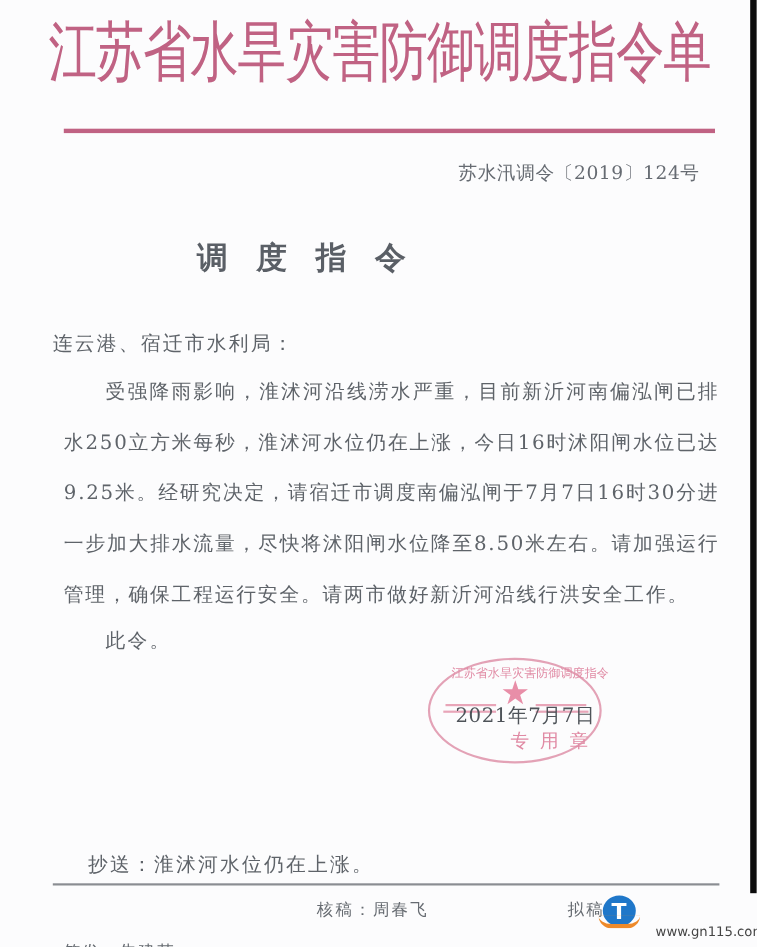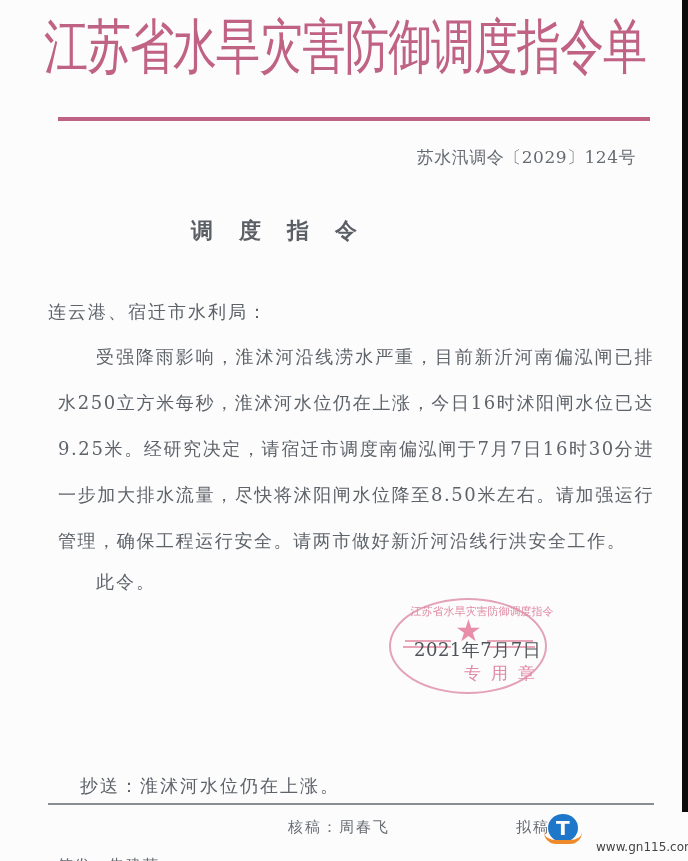--- a/index.html
+++ b/index.html
@@ -13,21 +13,21 @@
     position: absolute; left: 40px; top: 8px; width: 610px;
     font-family: "DejaVu Serif", "Liberation Serif", serif;
     font-size: 44px; letter-spacing: -1px; color: #c06283;
     text-align: center; white-space: nowrap; transform: scaleY(1.35); transform-origin: top center;
     font-weight: normal;
   }
   .title-rule { position: absolute; left: 58px; top: 117px; width: 592px; height: 4px; background: #c06283; }
   .doc-number { position: absolute; right: 52px; top: 146px; font-size: 17px; color: #666b72; letter-spacing: 0.5px; }
   .heading {
     position: absolute; left: 0; width: 548px; top: 216px; text-align: center;
-    font-size: 22px; font-weight: bold; color: #5a5f66; letter-spacing: 26px; text-indent: 26px;
+    font-size: 28px; font-weight: bold; color: #5a5f66; letter-spacing: 26px; text-indent: 26px;
   }
   .addressee { position: absolute; left: 48px; top: 300px; font-size: 18px; letter-spacing: 2px; color: #5e6369; }
   .body-text {
     position: absolute; left: 58px; top: 334px; width: 596px;
     font-size: 18px; line-height: 46px; letter-spacing: 1.6px; color: #5e6369;
     text-align: justify; text-indent: 38px;
   }
   .closing { position: absolute; left: 96px; top: 570px; font-size: 18px; letter-spacing: 2px; color: #5e6369; }
   .seal {
     position: absolute; left: 389px; top: 598px; width: 158px; height: 96px;
@@ -52,21 +52,21 @@
   .wm-name .c1 { color: #ee3a2a; }
   .wm-name .c2 { color: #555; }
   .wm-url { position: absolute; left: 48px; top: 28px; font-family: "DejaVu Sans", sans-serif; font-size: 12px; color: #444; white-space: nowrap; }
 </style>
 </head>
 <body>
 
 <div class="doc-title">江苏省水旱灾害防御调度指令单</div>
 <div class="title-rule"></div>
 
-<div class="doc-number">苏水汛调令〔2029〕124号</div>
+<div class="doc-number">苏水汛调令〔2019〕124号</div>
 
 <div class="heading">调度指令</div>
 
 <div class="addressee">连云港、宿迁市水利局：</div>
 
 <div class="body-text">受强降雨影响，淮沭河沿线涝水严重，目前新沂河南偏泓闸已排水250立方米每秒，淮沭河水位仍在上涨，今日16时沭阳闸水位已达9.25米。经研究决定，请宿迁市调度南偏泓闸于7月7日16时30分进一步加大排水流量，尽快将沭阳闸水位降至8.50米左右。请加强运行管理，确保工程运行安全。请两市做好新沂河沿线行洪安全工作。</div>
 
 <div class="closing">此令。</div>
 
 <div class="seal">

